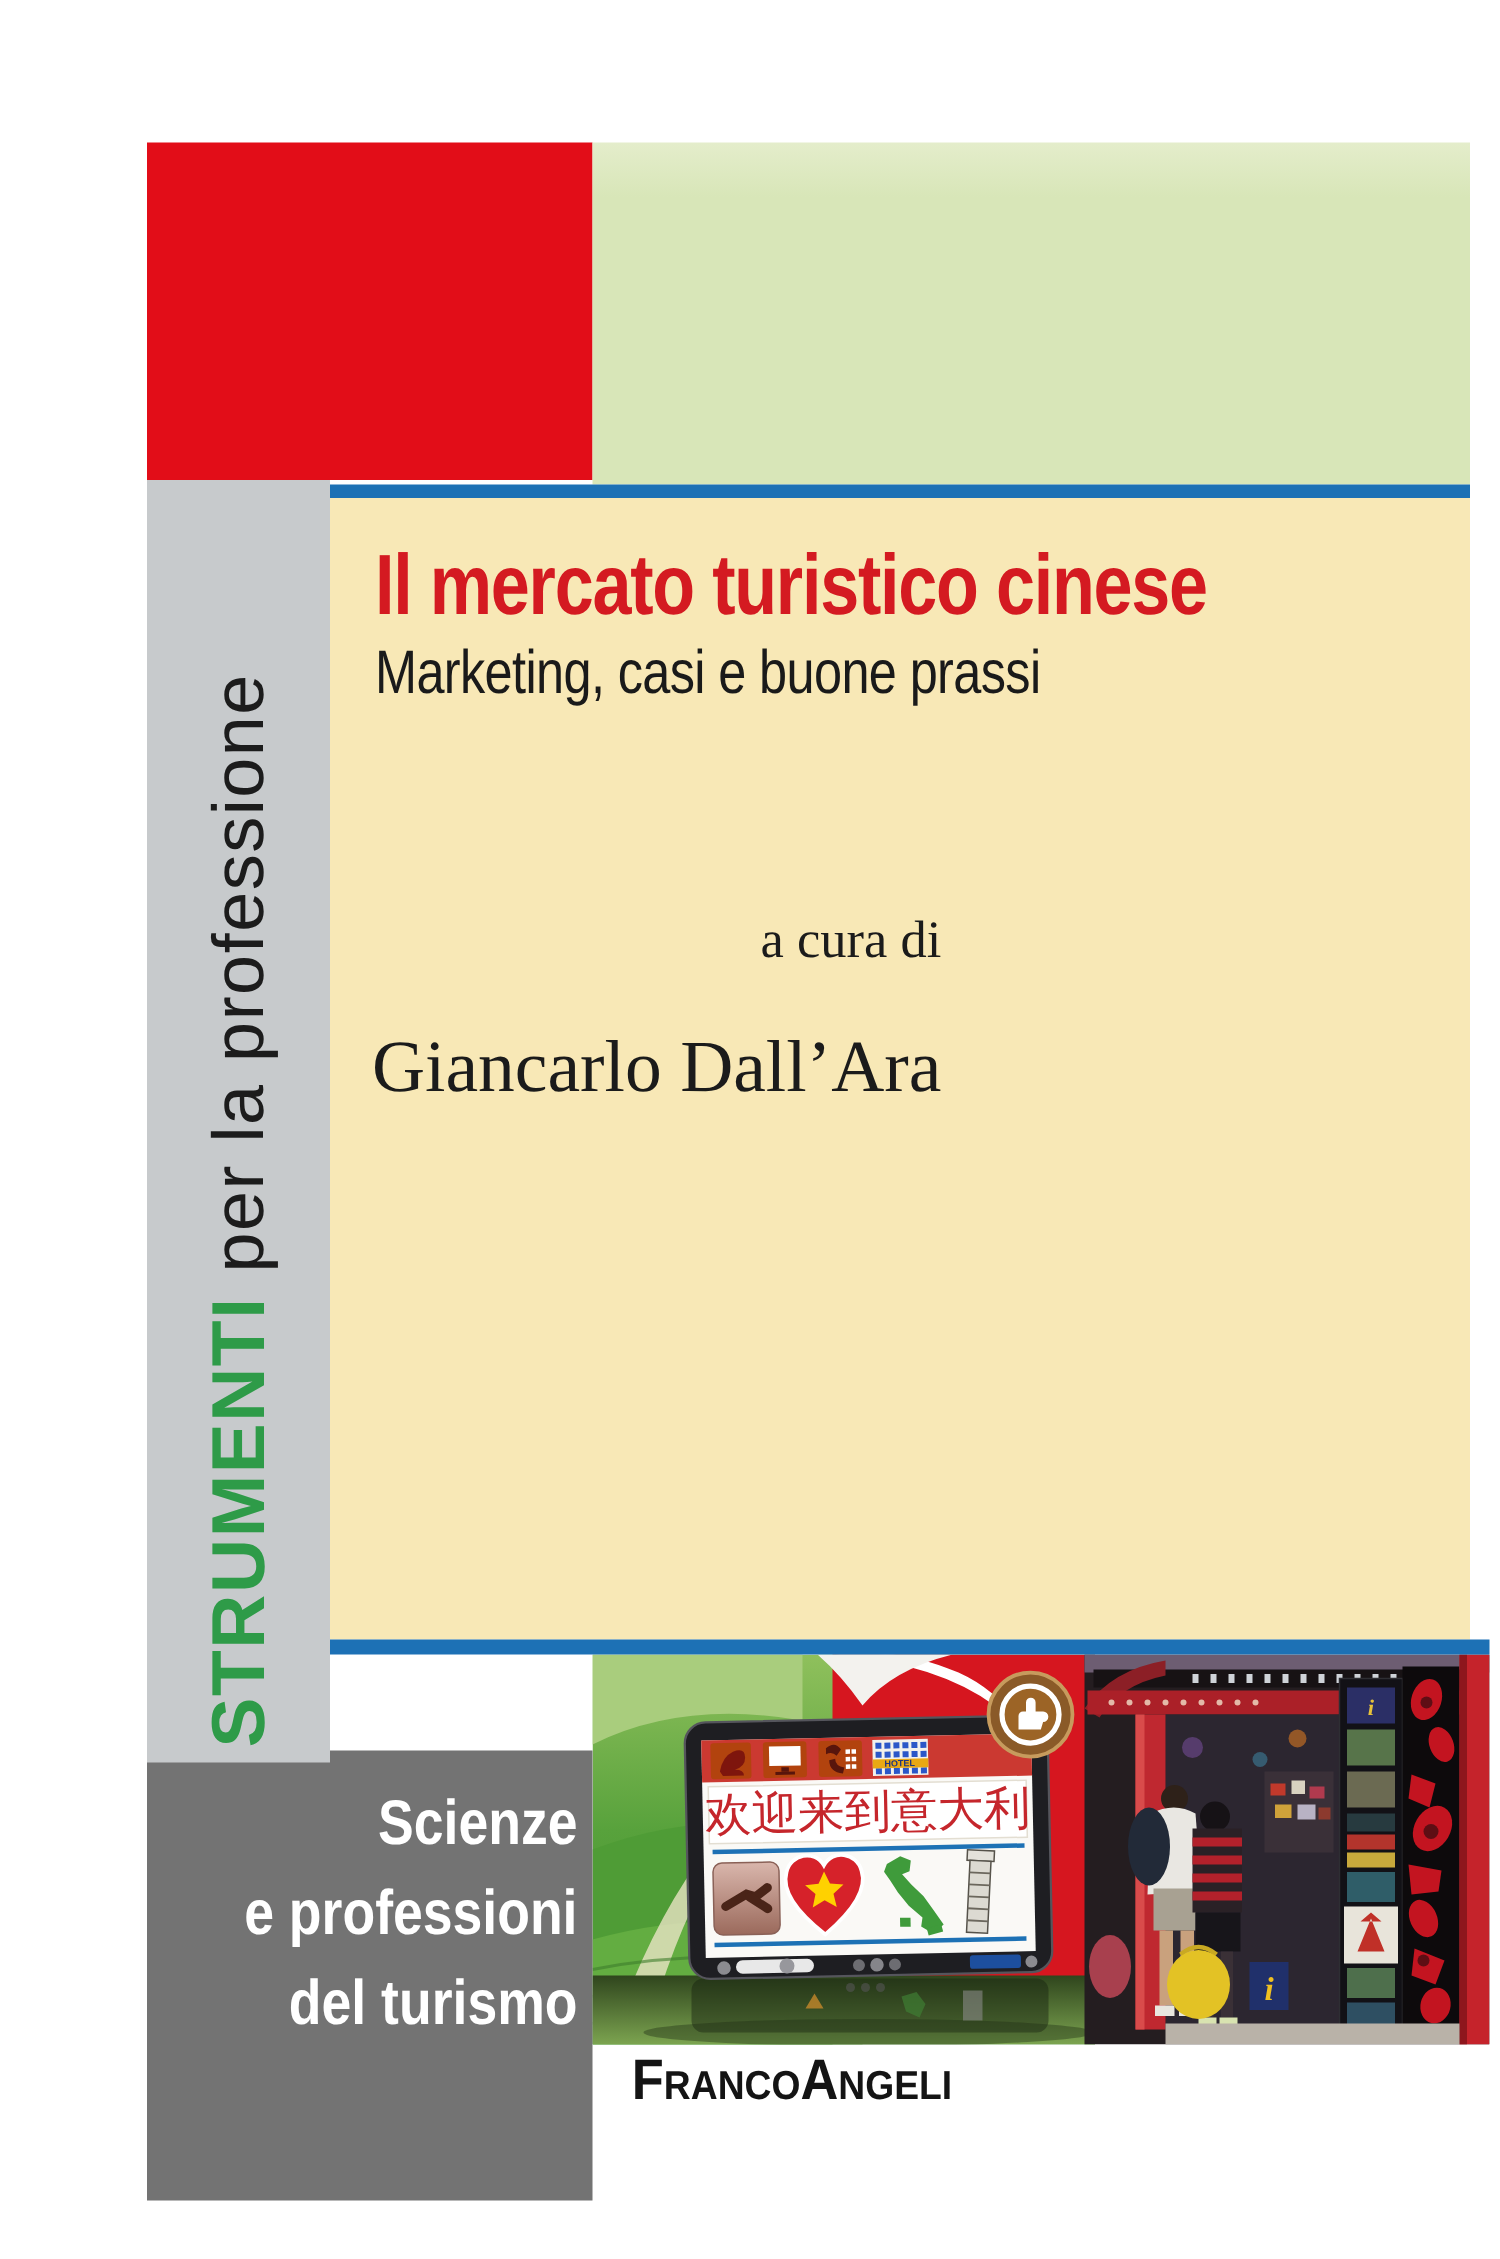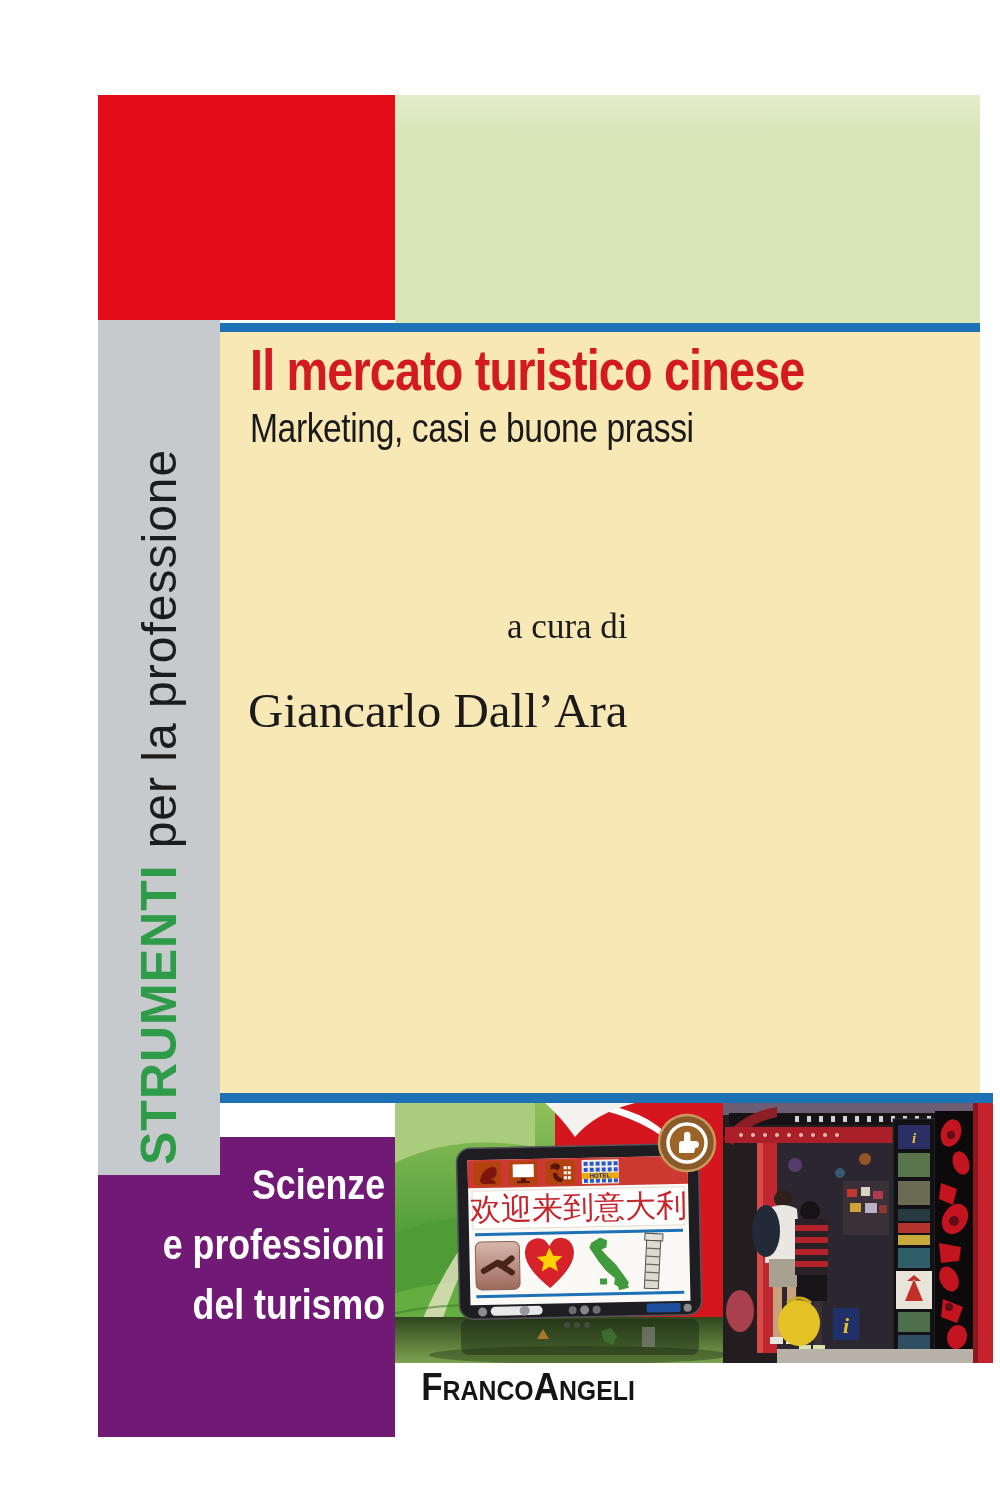--- a/index.html
+++ b/index.html
@@ -18,34 +18,34 @@
   .gray-strip{left:98px;top:320px;width:122px;height:855px;background:#c7cacc;z-index:3;}
   .strip-text{
     left:98px;top:1175px;width:855px;height:122px;
     transform:rotate(-90deg);transform-origin:0 0;
     display:flex;align-items:center;padding-left:10px;box-sizing:border-box;
     z-index:4;white-space:nowrap;
   }
   .strip-strumenti{font-weight:bold;font-size:50px;letter-spacing:1px;color:#2e9b48;}
   .strip-tagline{font-size:48px;letter-spacing:1px;color:#1c1c1c;margin-left:16px;font-weight:400;}
   
-  .title-block{left:250px;top:341px;width:700px;z-index:2;}
+  .title-block{left:250px;top:361px;width:700px;z-index:2;}
   .book-title{
     color:#d41a21;font-weight:bold;font-size:57px;line-height:1.02;letter-spacing:-1px;
     transform:scaleX(0.82);transform-origin:left top;white-space:nowrap;
   }
   .book-subtitle{
     color:#1a1a1a;font-weight:bold;font-size:41px;margin-top:6px;letter-spacing:-0.5px;
     transform:scaleX(0.82);transform-origin:left top;white-space:nowrap;font-weight:500;
   }
   .author-block{left:248px;top:608px;font-family:"Liberation Serif",serif;color:#1b1b1b;z-index:2;}
   .editor-prefix{font-size:35px;line-height:1.1;text-align:right;}
   .editor-name{font-size:49px;line-height:1.15;margin-top:36px;}
   
-  .red-block{left:98px;top:1137px;width:297px;height:300px;background:#701a75;z-index:2;}
+  .red-block{left:98px;top:1167px;width:297px;height:300px;background:#737373;z-index:2;}
   .series-label{
     position:absolute;right:10px;top:18px;left:0;text-align:right;color:#ffffff;
     font-weight:bold;font-size:42px;line-height:60px;
     transform:scaleX(0.85);transform-origin:right top;white-space:nowrap;
   }
   .rule-bottom{left:220px;top:1093px;width:773px;height:10px;background:#1d71b5;z-index:5;}
   .collage{left:395px;top:1103px;width:598px;height:260px;z-index:1;}
   .collage svg{display:block;}
   
   .publisher{

